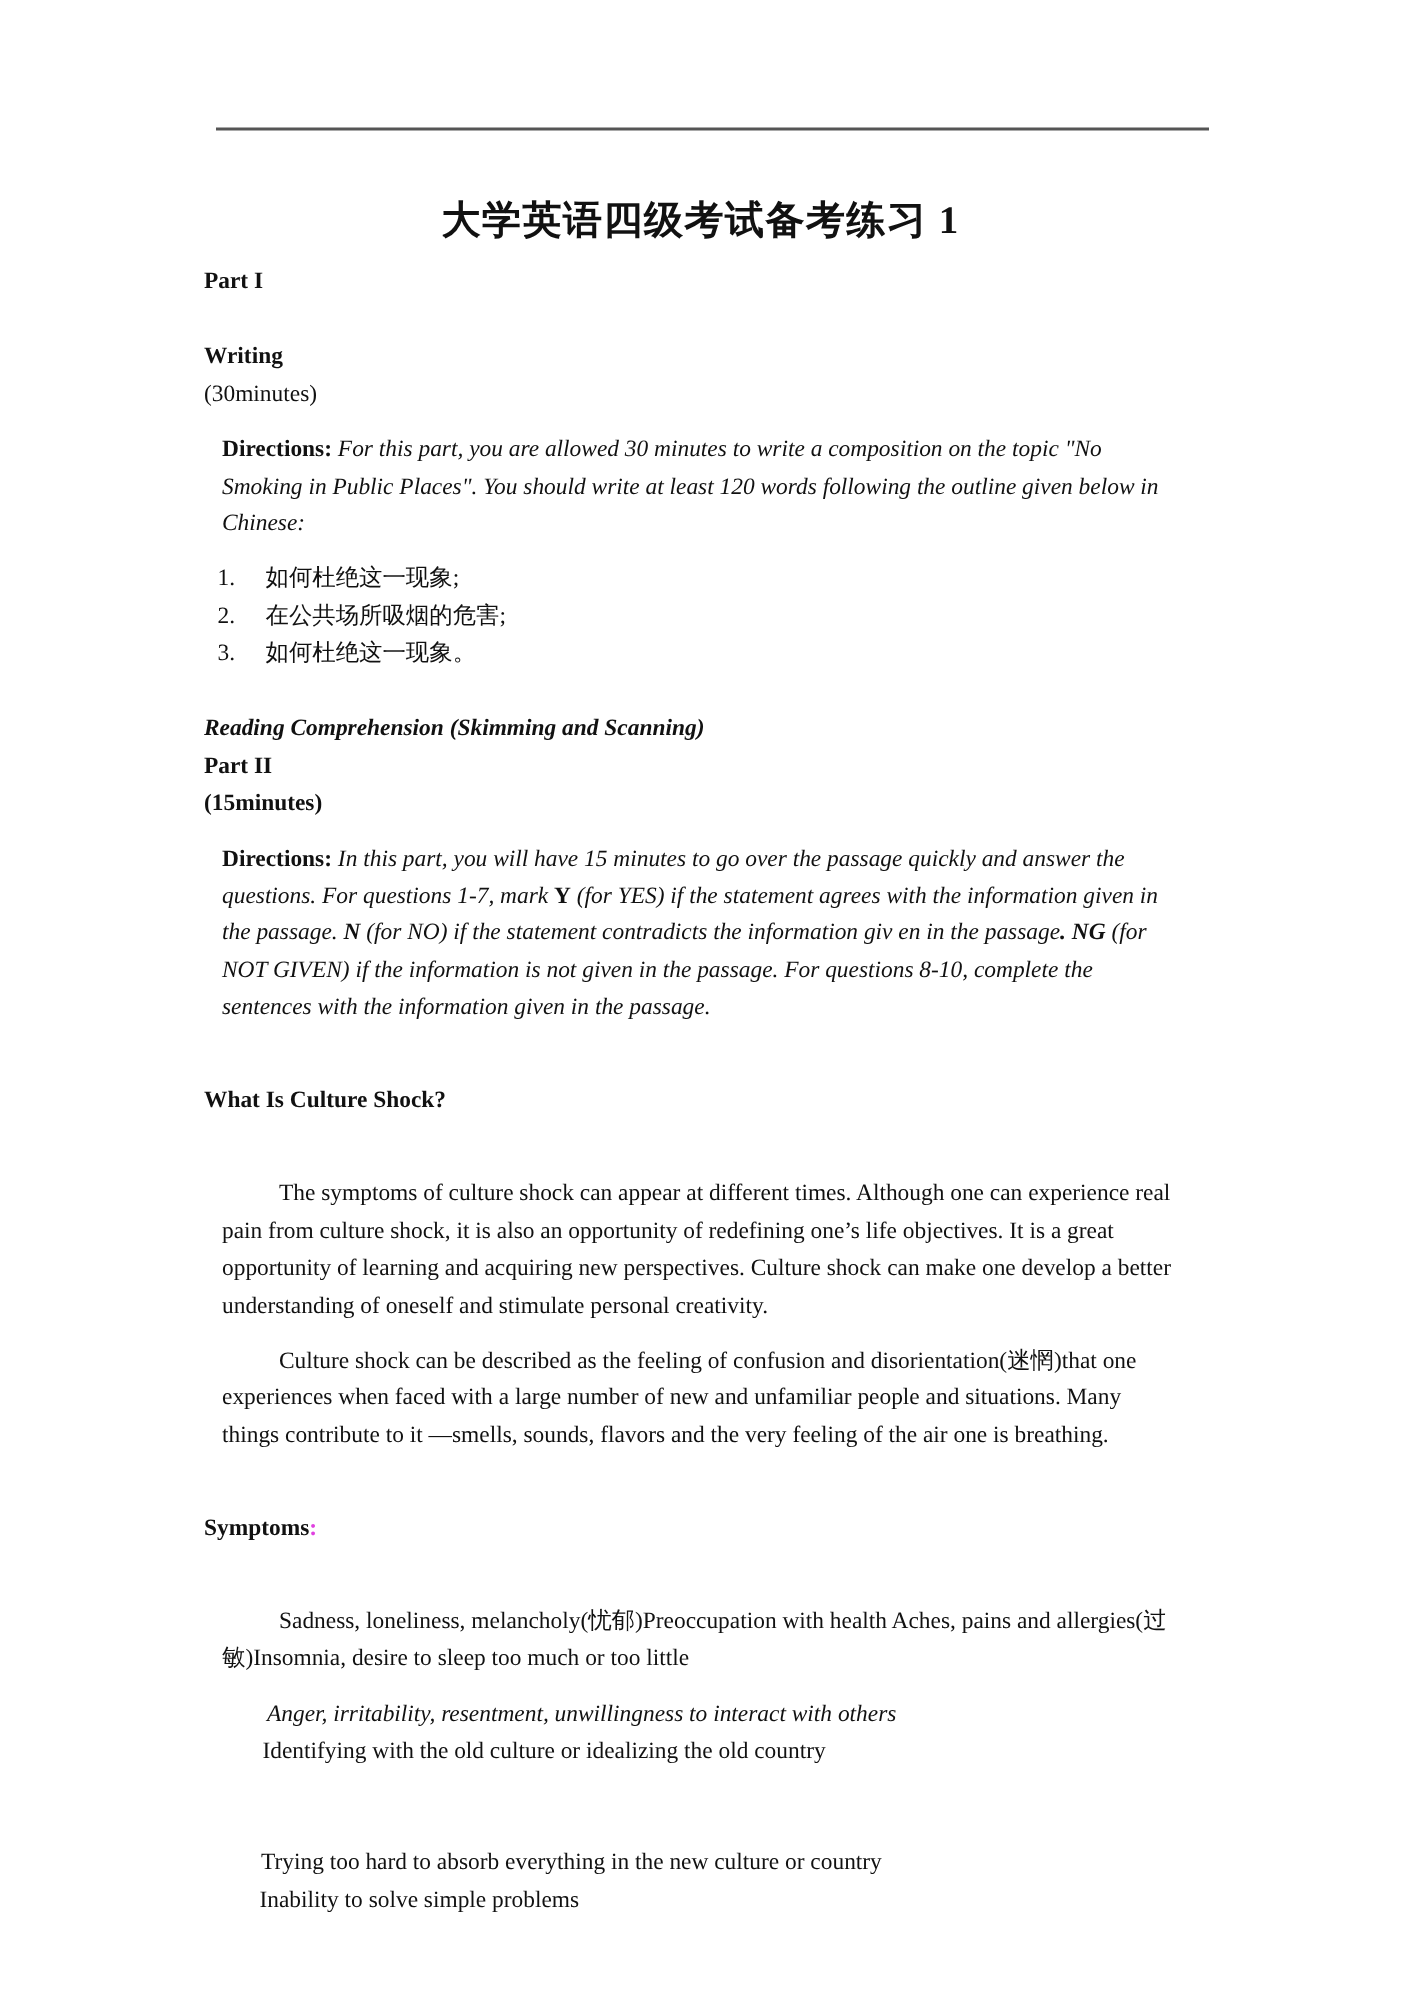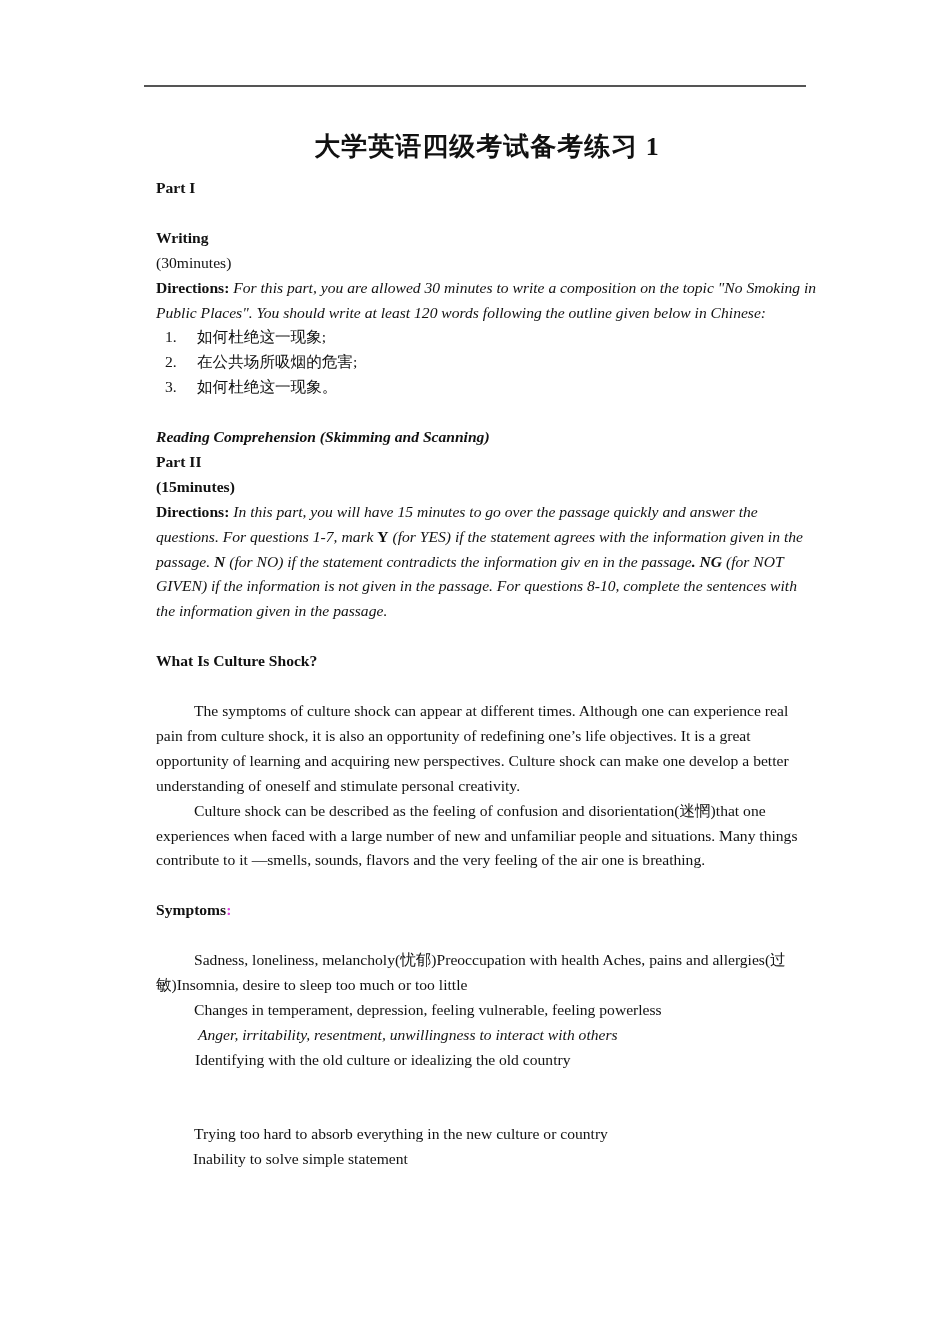--- a/index.html
+++ b/index.html
@@ -6,35 +6,35 @@
     body {
       width: 950px; height: 1344px; position: relative; overflow: hidden;
       font-family: "Liberation Serif", "DejaVu Serif", serif;
       color: #111;
     }
     .rule {
       position: absolute; left: 144px; top: 85px; width: 662px; height: 2px;
       background: #555;
     }
     .page {
-      position: absolute; left: 156px; top: 126px; width: 662px;
+      position: absolute; left: 136px; top: 126px; width: 662px;
       font-size: 15.6px; line-height: 24.9px;
     }
     .title {
       text-align: center; font-weight: bold; font-size: 26px; line-height: 34px;
       margin: 4px 0 12px 0; letter-spacing: 1px;
     }
     .b { font-weight: bold; }
     .i { font-style: italic; }
     .blank { height: 24.9px; }
     .ol { margin: 0; padding: 0; list-style: none; }
     .ol li { display: flex; }
     .ol .num { width: 41px; padding-left: 9px; box-sizing: border-box; }
     .indent { text-indent: 38px; }
-    .p { margin: 0; }
+    .p { margin: 12px; }
     .magenta { color: #e040e0; }
     .ind1 { padding-left: 38px; }
     .ind2 { padding-left: 42px; font-style: italic; }
     .ind3 { padding-left: 39px; }
     .ind4 { padding-left: 37px; }
     .lossh { padding-left: 4px; }
   </style>
 </head>
 <body>
 
@@ -72,21 +72,20 @@
   <div class="blank"></div>
   <div class="b">What Is Culture Shock?</div>
   <div class="blank"></div>
   <p class="p indent">The symptoms of culture shock can appear at different times. Although one can experience real pain from culture shock, it is also an opportunity of redefining one’s life objectives. It is a great opportunity of learning and acquiring new perspectives. Culture shock can make one develop a better understanding of oneself and stimulate personal creativity.</p>
   <p class="p indent">Culture shock can be described as the feeling of confusion and disorientation(迷惘)that one experiences when faced with a large number of new and unfamiliar people and situations. Many things contribute to it —smells, sounds, flavors and the very feeling of the air one is breathing.</p>
 
   <div class="blank"></div>
   <div class="b"><span>Symptoms</span><span class="magenta">:</span></div>
   <div class="blank"></div>
   <p class="p indent">Sadness, loneliness, melancholy(忧郁)Preoccupation with health Aches, pains and allergies(过敏)Insomnia, desire to sleep too much or too little</p>
-  <div class="ind1">Changes in temperament, depression, feeling vulnerable, feeling powerless</div>
   <div class="ind2">Anger, irritability, resentment, unwillingness to interact with others</div>
   <div class="ind3">Identifying with the old culture or idealizing the old country</div>
 
   <div class="blank"></div>
   <div class="blank"></div>
   <div class="ind1">Trying too hard to absorb everything in the new culture or country</div>
-  <div class="ind4">Inability to solve simple statement</div>
+  <div class="ind4">Inability to solve simple problems</div>
 </div>
 
 </body></html>

